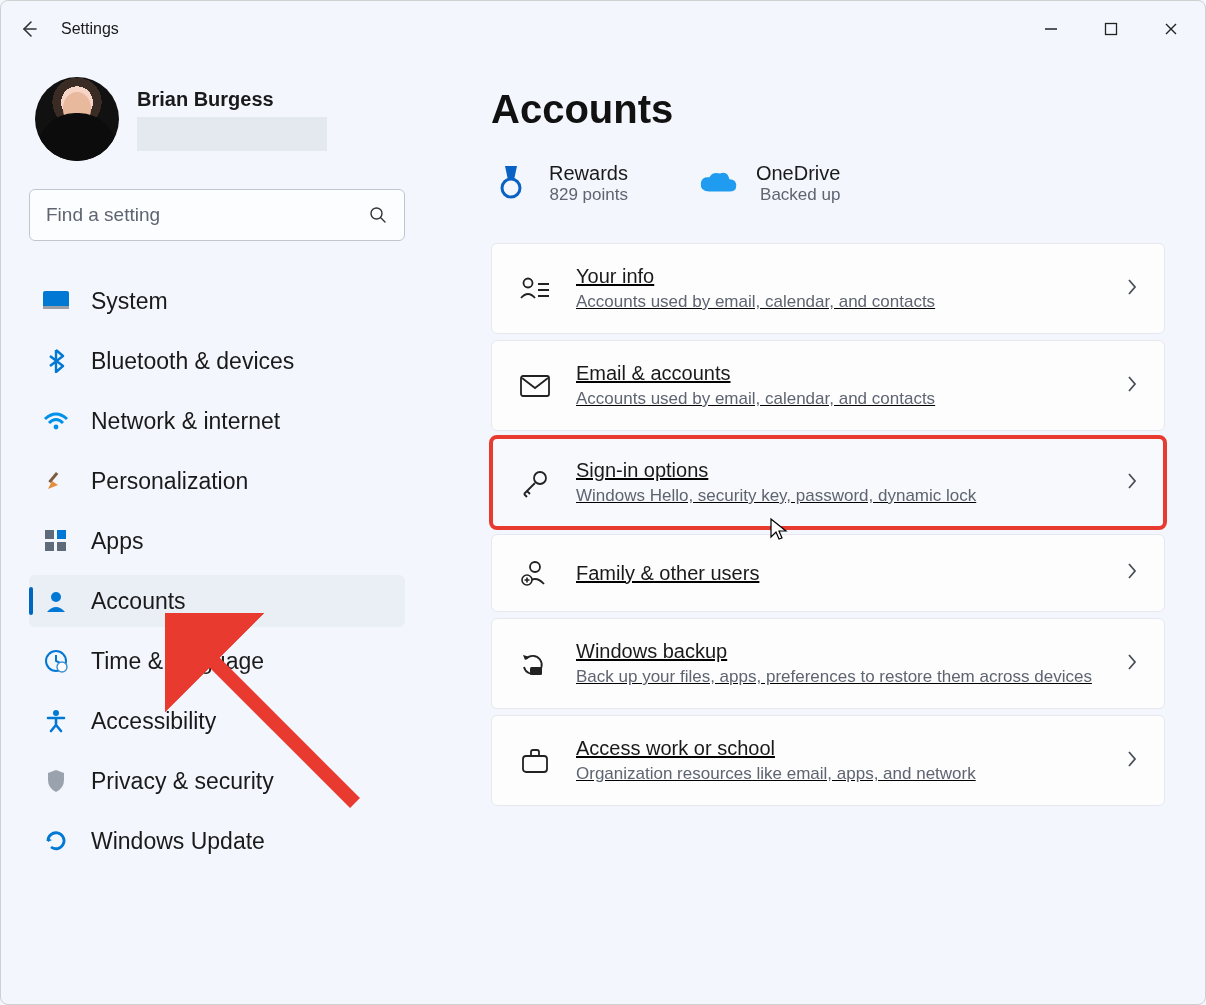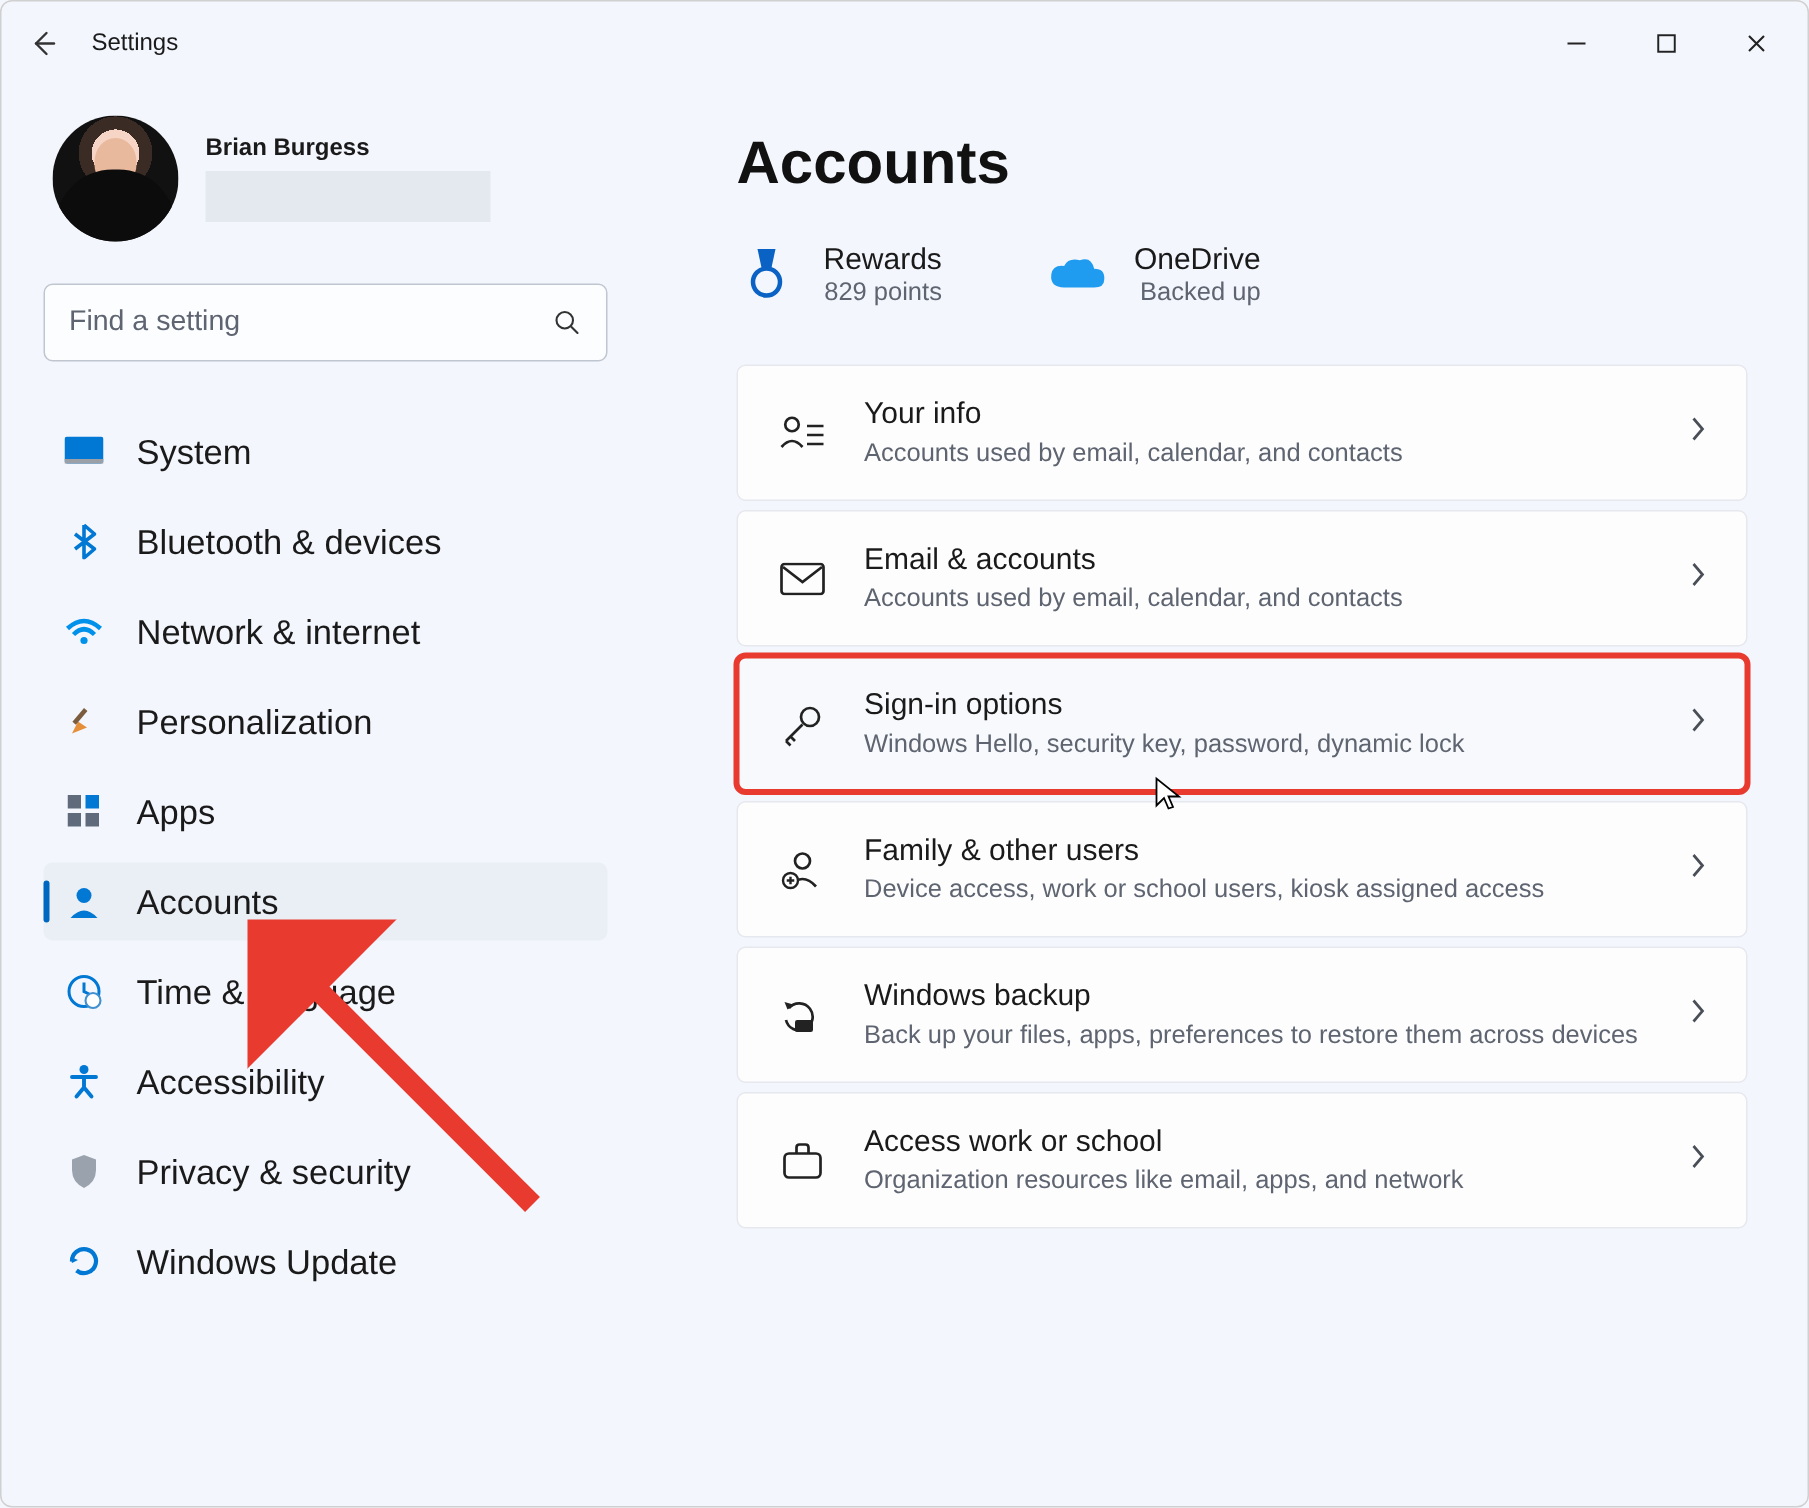--- a/index.html
+++ b/index.html
@@ -76,21 +76,21 @@
   .avatar::after{
     content:"";
     position:absolute;
     left:50%; bottom:-6px;
     transform:translateX(-50%);
     width:80px;height:54px;
     background:#0c0c0c;
     border-radius:38px 38px 0 0;
   }
   .profile-text { display:flex; flex-direction:column; gap:6px; }
-  .profile-name { font-size: 16px; font-weight: 600; color:#1a1a1a; }
+  .profile-name { font-size: 20px; font-weight: 600; color:#1a1a1a; }
   .profile-email-blur {
     width: 190px; height: 34px;
     background: #e4e8ef;
   }
   .search {
     display:flex; align-items:center;
     height: 52px;
     border: 1px solid #c0c6d0;
     border-radius: 6px;
     background: #fbfdff;
@@ -164,20 +164,21 @@
   .card {
     display:flex;
     align-items:center;
     gap: 24px;
     background:#fdfdfe;
     border:1px solid #e6e8ee;
     border-radius:6px;
     padding: 21px 26px;
     cursor:pointer;
     position:relative;
+    text-decoration:underline;
   }
   .card.highlighted {
     outline: 4px solid #e83a2f;
     outline-offset: -2px;
     background:#f7f9fc;
   }
   .card-icon {
     width: 34px; height:34px;
     display:flex; align-items:center; justify-content:center;
     color:#222;
@@ -428,21 +429,20 @@
         <span class="card-icon">
           <svg width="30" height="28" viewBox="0 0 30 28">
               <circle cx="15" cy="8" r="5" fill="none" stroke="#222" stroke-width="1.8"></circle>
               <path d="M6 25 Q15 15 24 25" fill="none" stroke="#222" stroke-width="1.8"></path>
               <circle cx="7" cy="21" r="5" fill="#fff" stroke="#222" stroke-width="1.6"></circle>
               <path d="M7 18.5 V23.5 M4.5 21 H9.5" stroke="#222" stroke-width="1.6"></path>
             </svg>
         </span>
         <div class="card-text">
           <div class="card-title">Family &amp; other users</div>
-          <div class="card-sub">Device access, work or school users, kiosk assigned access</div>
         </div>
         <span class="chevron"><svg width="12" height="20" viewBox="0 0 12 20">
               <path d="M3 3 L9 10 L3 17" fill="none" stroke="currentColor" stroke-width="1.8"></path>
             </svg></span>
       </div>
 
       <div class="card">
         <span class="card-icon">
           <svg width="30" height="30" viewBox="0 0 30 30">
               <path d="M6 10 A9 9 0 1 1 4 18" fill="none" stroke="#222" stroke-width="1.8"></path>

